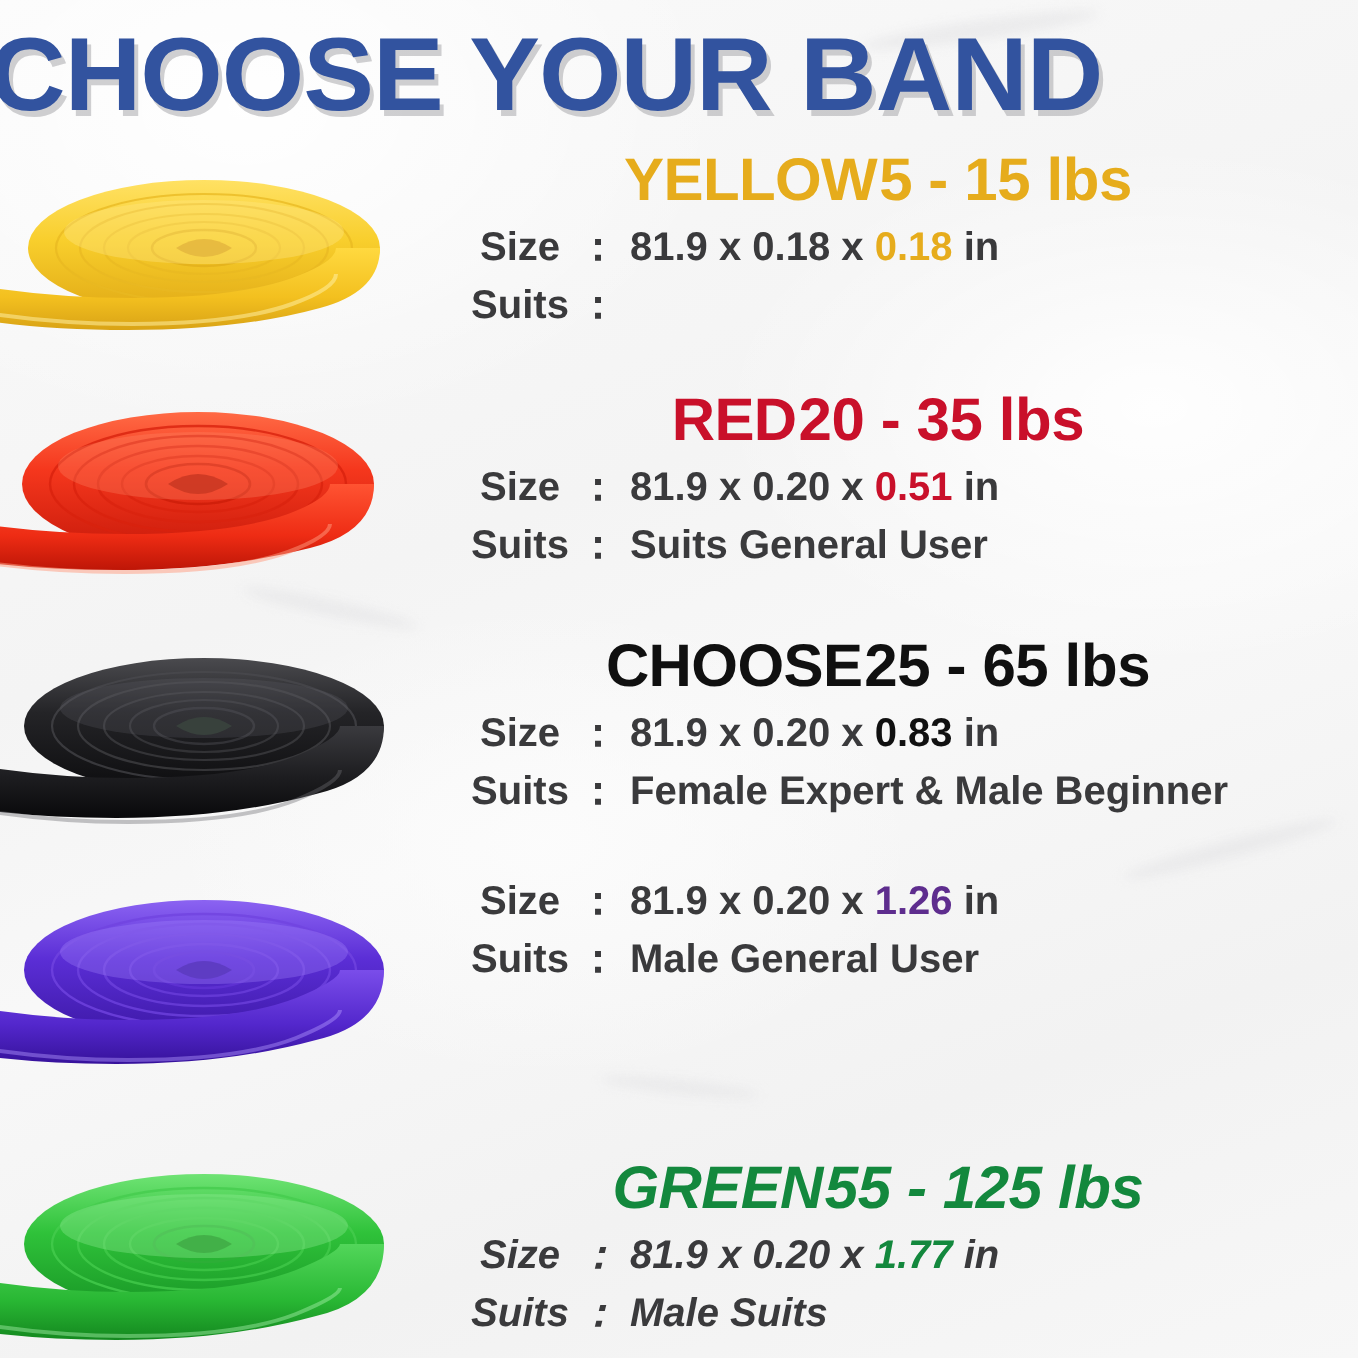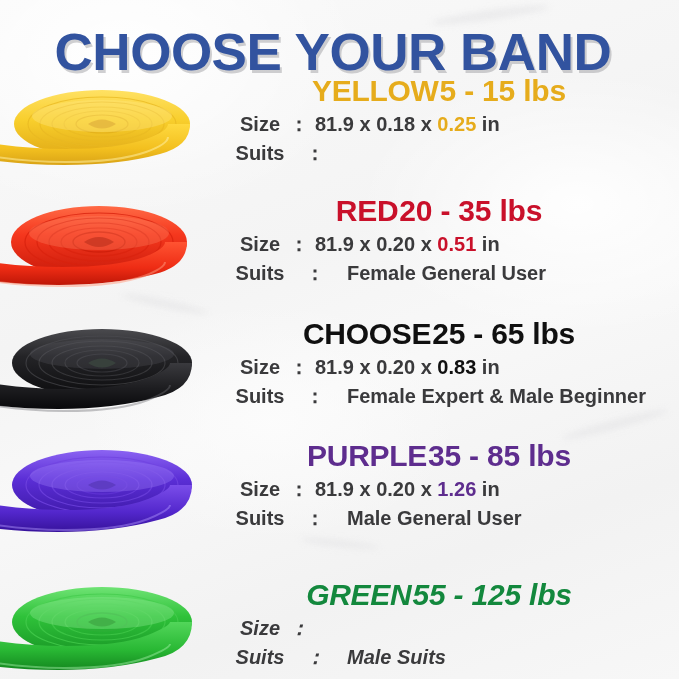--- a/index.html
+++ b/index.html
@@ -35,22 +35,21 @@
     filter: blur(3px);
     pointer-events: none;
   }
 
   
   .title-wrap {
     position: absolute;
     top: 8px;
     left: 0;
     width: 606px;
-    text-align: right;
-    margin-top: 14px;
+    text-align: left;
   }
   .title {
     display: inline-block;
     font-family: "Liberation Sans", sans-serif;
     font-weight: bold;
     font-size: 52px;
     line-height: 60px;
     letter-spacing: -0.5px;
     color: #32539F;
     text-shadow: 2px 3px 0px rgba(150,150,155,0.45);
@@ -106,21 +105,21 @@
     align-items: baseline;
     font-family: "Liberation Sans", sans-serif;
     font-weight: bold;
     font-size: 20px;
     line-height: 29px;
     color: #3a3a3c;
     white-space: nowrap;
     text-align: center;
   }
   .spec.size  { padding-left: 26px; }
-  .spec.suits { padding-left: 26px; gap: 16px; }
+  .spec.suits { padding-left: 26px; }
 
   .spec .lbl {
     display: inline-block;
     width: 58px;
     flex: 0 0 58px;
   }
   .spec .colon {
     flex: 0 0 auto;
     padding-right: 6px;
     font-weight: bold;
@@ -176,21 +175,21 @@
         <path d="M0 83 q40 7 82 7 q52 0 80 -10 q22 -8 22 -15" fill="none" stroke="#FFEFA0" stroke-width="2" opacity="0.55"></path>
       </svg>
     </div>
     <div class="info">
       <div class="band-heading c-yellow">
         <span class="nm">YELLOW</span><span class="wt">5 - 15 lbs</span>
       </div>
       <div class="spec size">
         <span class="lbl">Size</span>
         <span class="colon">：</span>
-        <span class="val"><span>81.9 x 0.18 x </span><span class="hl c-yellow">0.25</span><span> in</span></span>
+        <span class="val"><span>81.9 x 0.18 x </span><span class="hl c-yellow">0.18</span><span> in</span></span>
       </div>
       <div class="spec suits">
         <span class="lbl">Suits</span>
         <span class="colon">：</span>
       </div>
     </div>
   </div>
 
   <div class="row" id="row-red">
     <div class="band-art">
@@ -224,21 +223,21 @@
         <span class="nm">RED</span><span class="wt">20 - 35 lbs</span>
       </div>
       <div class="spec size">
         <span class="lbl">Size</span>
         <span class="colon">：</span>
         <span class="val"><span>81.9 x 0.20 x </span><span class="hl c-red">0.51</span><span> in</span></span>
       </div>
       <div class="spec suits">
         <span class="lbl">Suits</span>
         <span class="colon">：</span>
-        <span class="val">Female General User</span>
+        <span class="val">Suits General User</span>
       </div>
     </div>
   </div>
 
   <div class="row" id="row-black">
     <div class="band-art">
       <svg viewBox="0 0 225 120" preserveAspectRatio="none" aria-hidden="true">
         <defs>
           <linearGradient id="gb" x1="0" y1="0" x2="0" y2="1">
             <stop offset="0%" stop-color="#4a4a4e"></stop>
@@ -301,23 +300,20 @@
         <ellipse cx="118" cy="48" rx="50" ry="18" fill="none" stroke="#7044E0" stroke-width="1.2" opacity="0.7"></ellipse>
         <ellipse cx="118" cy="48" rx="37" ry="13" fill="none" stroke="#7044E0" stroke-width="1.2" opacity="0.65"></ellipse>
         <ellipse cx="118" cy="48" rx="25" ry="9" fill="none" stroke="#6234D6" stroke-width="1.3" opacity="0.75"></ellipse>
         <path d="M104 48 q14 -9 28 0 q-14 9 -28 0 z" fill="#3D19A8" opacity="0.95"></path>
         <ellipse cx="118" cy="39" rx="72" ry="16" fill="#A98BFF" opacity="0.3"></ellipse>
         <path d="M208 48 q0 27 -34 35 q-44 12 -100 12 q-40 0 -74 -5 l0 -24 q40 7 80 7 q56 0 84 -11 q22 -9 22 -14 z" fill="url(#gpt)"></path>
         <path d="M0 86 q40 7 80 7 q56 0 84 -11 q22 -9 22 -14" fill="none" stroke="#B197FF" stroke-width="2" opacity="0.45"></path>
       </svg>
     </div>
     <div class="info">
-      <div class="band-heading c-purple">
-        <span class="nm">PURPLE</span><span class="wt">35 - 85 lbs</span>
-      </div>
       <div class="spec size">
         <span class="lbl">Size</span>
         <span class="colon">：</span>
         <span class="val"><span>81.9 x 0.20 x </span><span class="hl c-purple">1.26</span><span> in</span></span>
       </div>
       <div class="spec suits">
         <span class="lbl">Suits</span>
         <span class="colon">：</span>
         <span class="val">Male General User</span>
       </div>
@@ -351,20 +347,21 @@
         <path d="M0 85 q40 7 80 7 q56 0 84 -11 q22 -9 22 -13" fill="none" stroke="#A8F2AC" stroke-width="2" opacity="0.45"></path>
       </svg>
     </div>
     <div class="info">
       <div class="band-heading c-green">
         <span class="nm">GREEN</span><span class="wt">55 - 125 lbs</span>
       </div>
       <div class="spec size">
         <span class="lbl">Size</span>
         <span class="colon">：</span>
+        <span class="val"><span>81.9 x 0.20 x </span><span class="hl c-green">1.77</span><span> in</span></span>
       </div>
       <div class="spec suits">
         <span class="lbl">Suits</span>
         <span class="colon">：</span>
         <span class="val">Male Suits</span>
       </div>
     </div>
   </div>
 
 </div>

